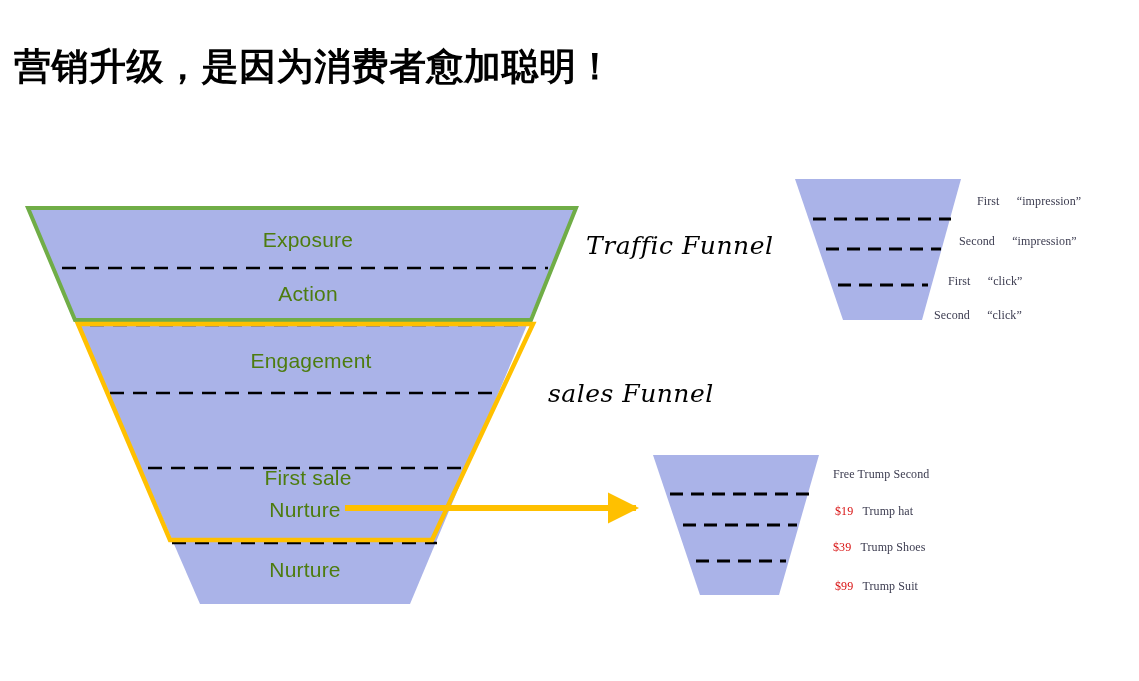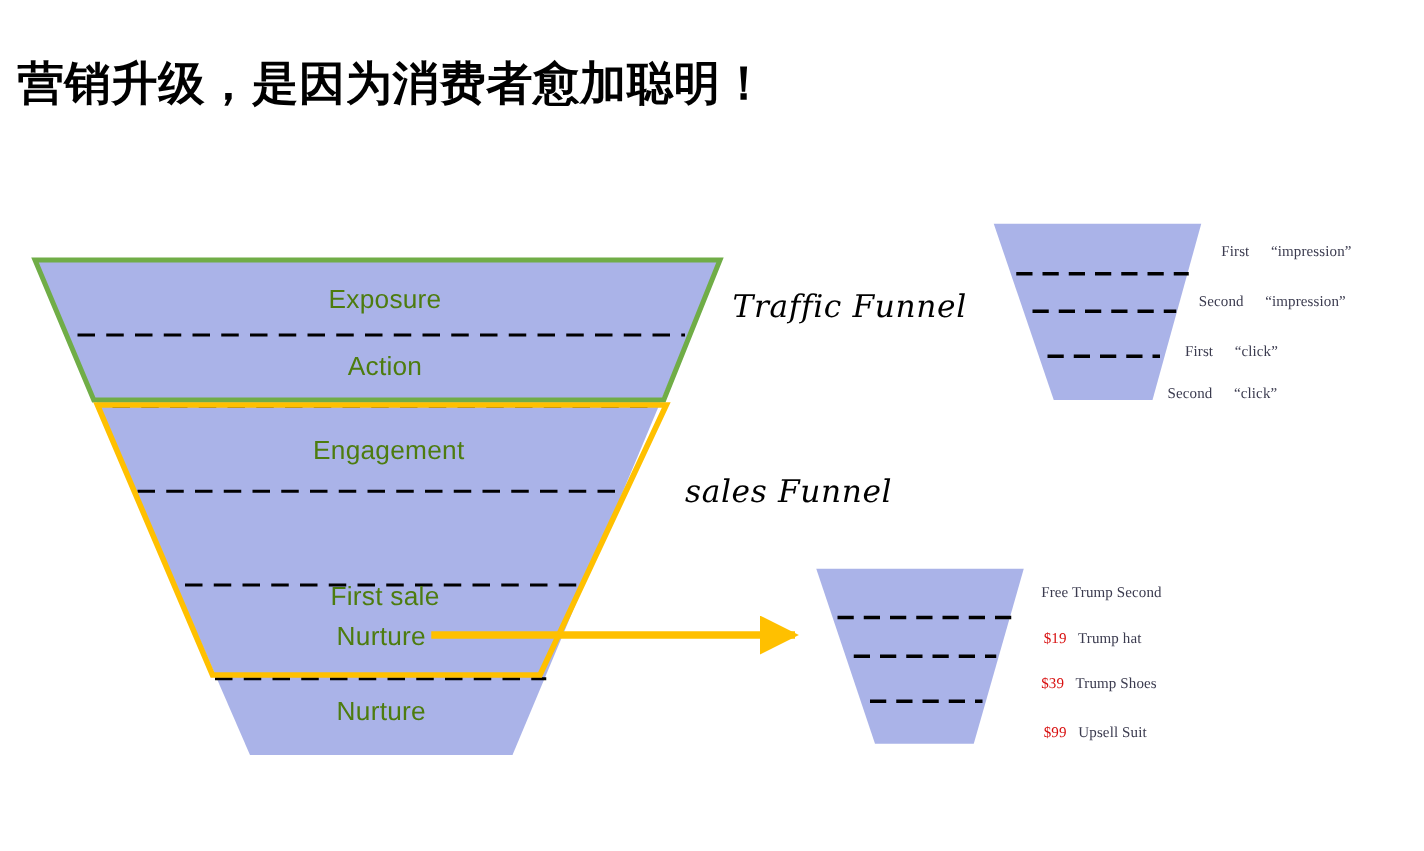--- a/index.html
+++ b/index.html
@@ -167,16 +167,16 @@
     <span>Trump hat</span>
   </div>
   <div class="legend-row" style="left:833px; top:547px;">
     <span class="price">$39</span>
     <span>&nbsp;</span>
     <span>Trump Shoes</span>
   </div>
   <div class="legend-row" style="left:835px; top:586px;">
     <span class="price">$99</span>
     <span>&nbsp;</span>
-    <span>Upsell Suit</span>
+    <span>Trump Suit</span>
   </div>
 
 </div>
 
 </body></html>

